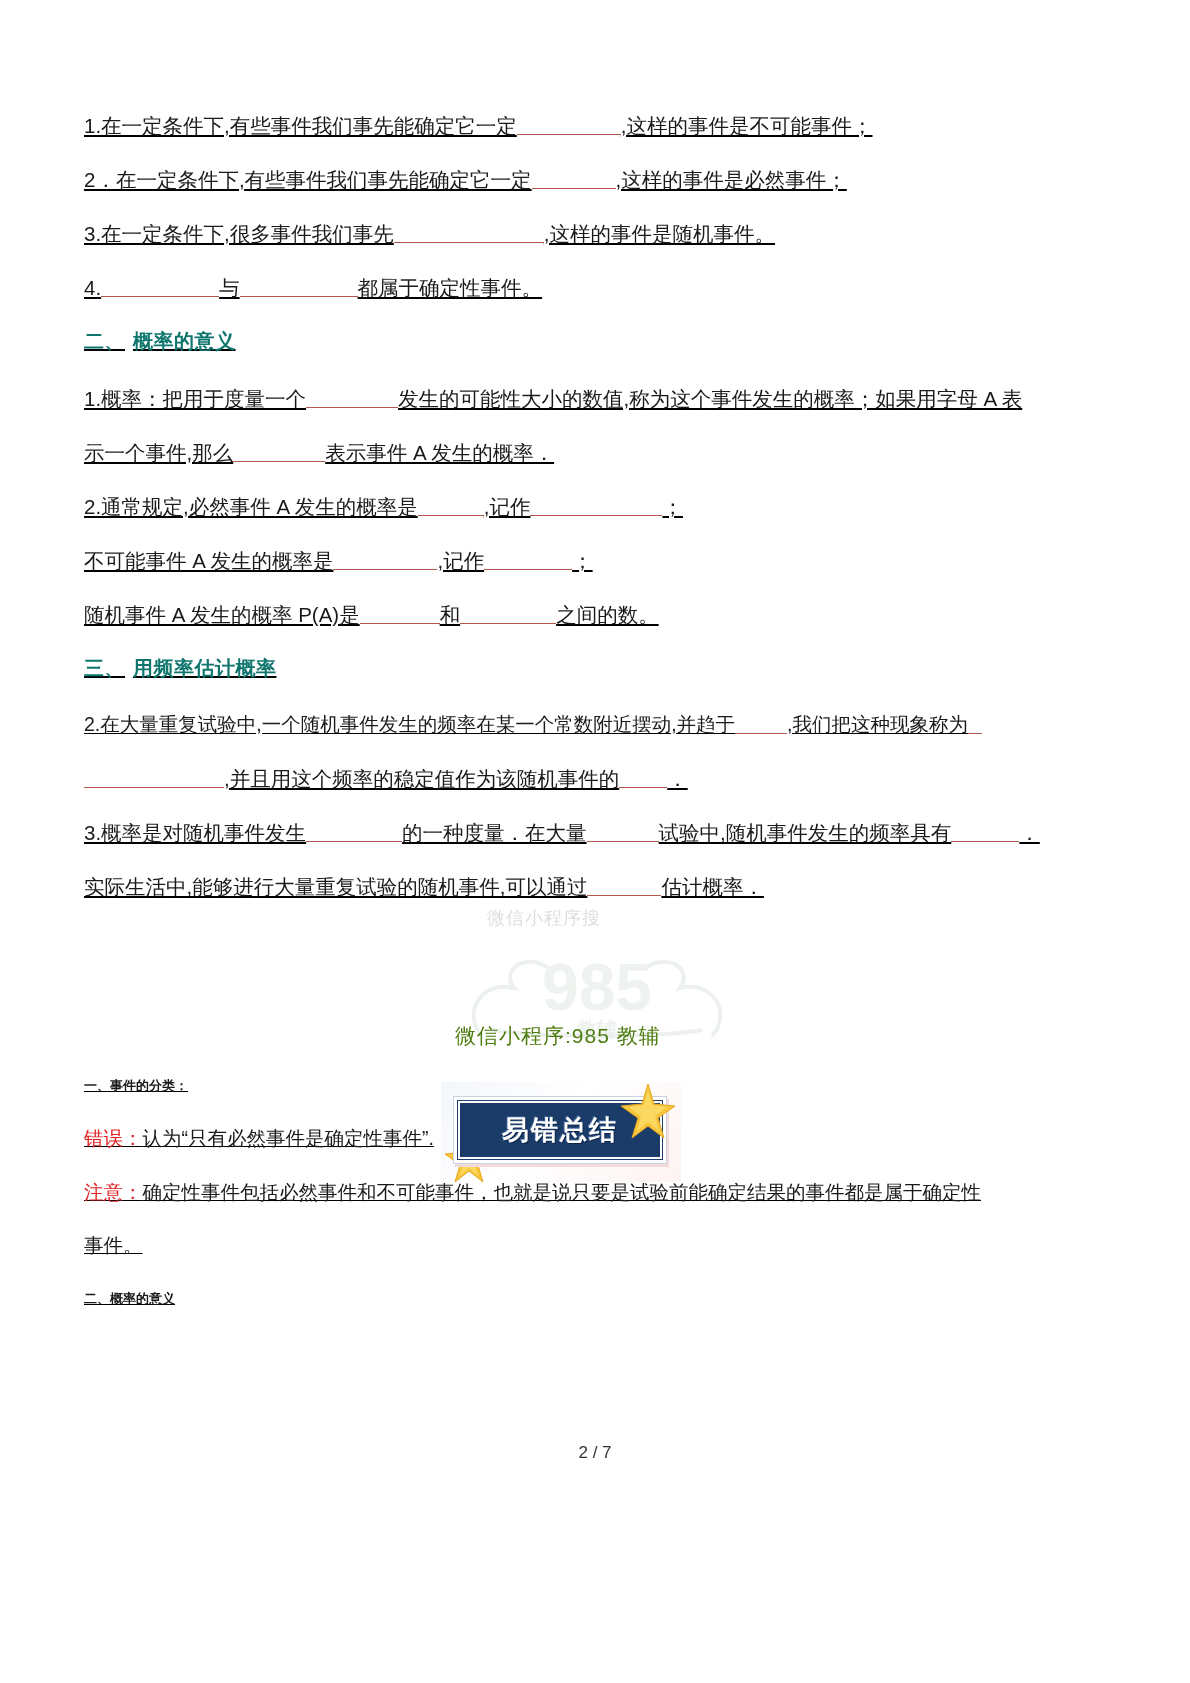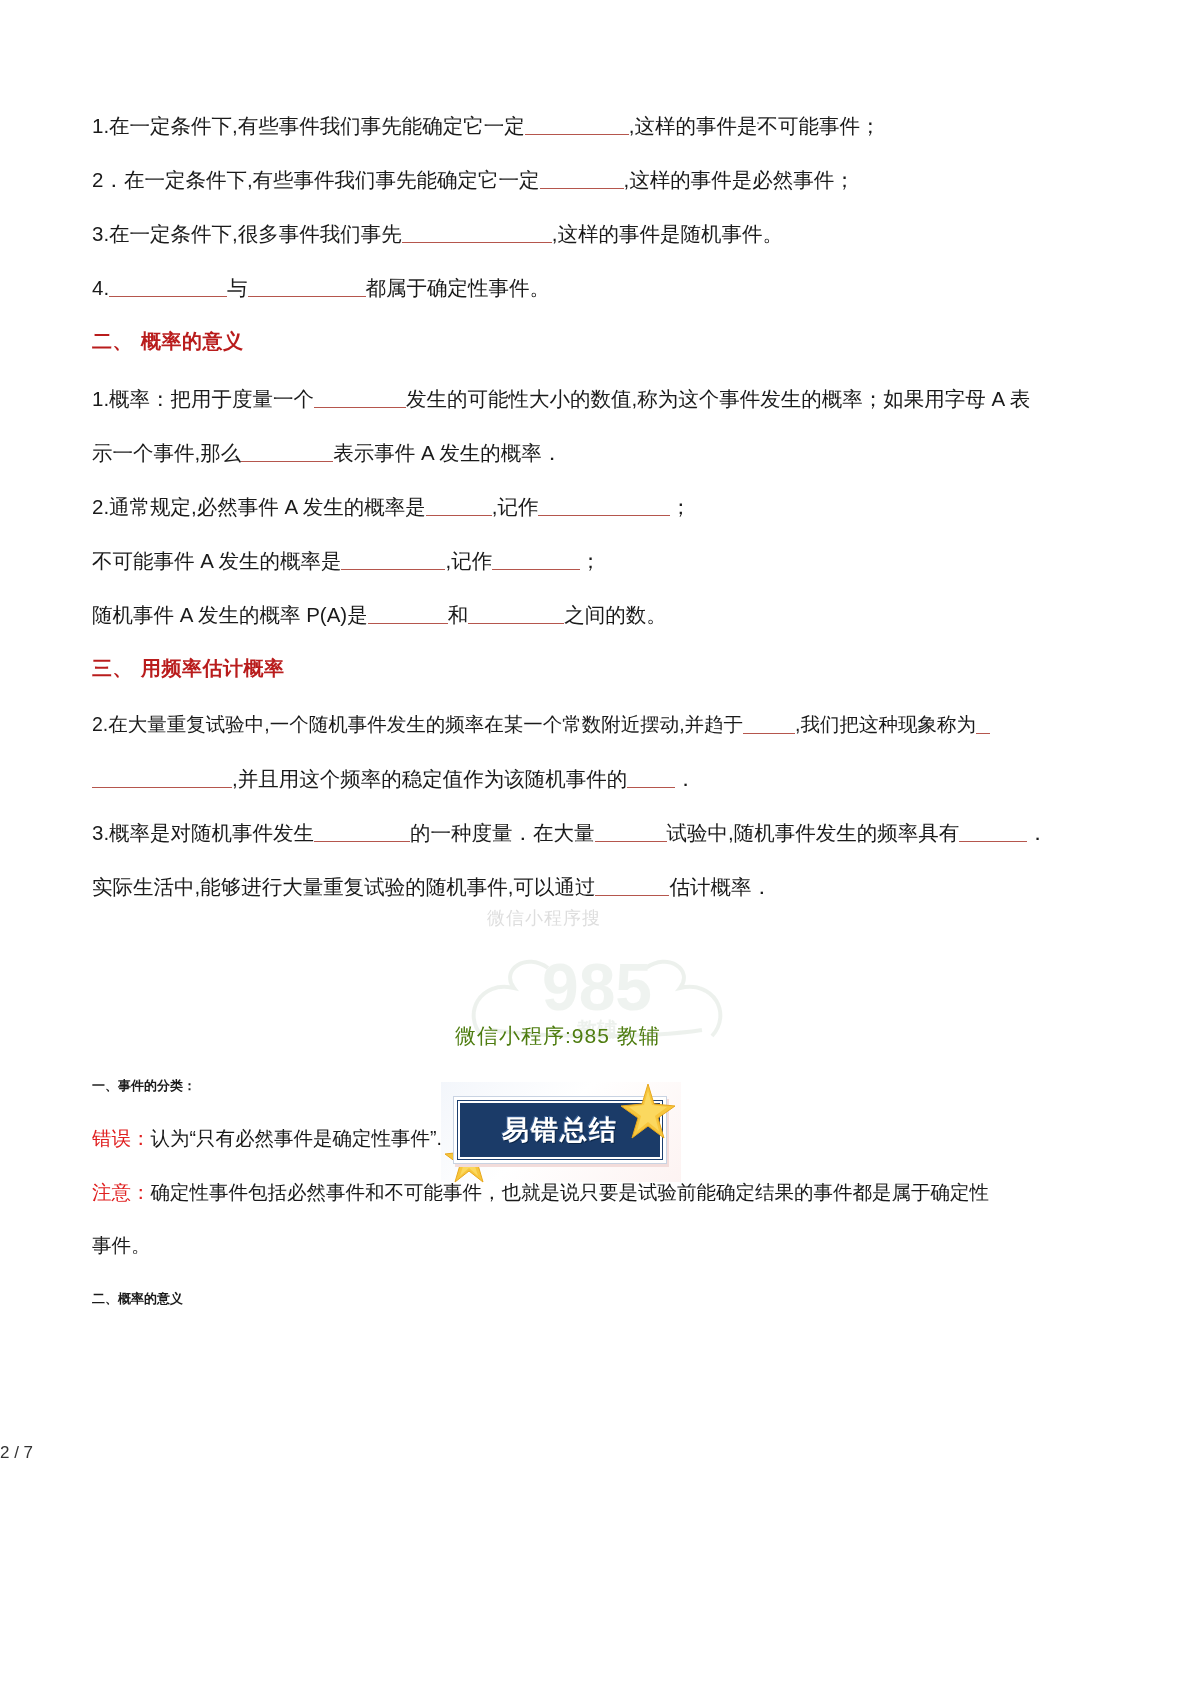--- a/index.html
+++ b/index.html
@@ -13,43 +13,44 @@
   }
   #page {
     position: relative;
     width: 1190px;
     height: 1683px;
     background: #ffffff;
     overflow: hidden;
   }
   .doc-body {
     position: absolute;
-    left: 92px;
+    left: 84px;
     top: 112px;
     width: 1020px;
+    text-decoration: underline;
   }
   .para {
     font-size: 20.5px;
     line-height: 1.0;
     color: #1a1a1a;
     margin: 0 0 30px 0;
     white-space: nowrap;
     letter-spacing: 0px;
   }
   .blank {
     display: inline-block;
     border-bottom: 1.3px solid #b5564d;
     vertical-align: baseline;
     height: 1.05em;
     margin-bottom: -2px;
   }
   .sec-head {
     font-size: 20px;
     font-weight: bold;
-    color: #b91c1c;
+    color: #0f766e;
     margin: 0 0 30px 0;
     letter-spacing: 0.5px;
   }
   .sec-head .num { margin-right: 8px; }
   .small-head {
     font-size: 13px;
     font-weight: bold;
     color: #1a1a1a;
     margin: 0 0 34px 0;
   }
@@ -143,20 +144,21 @@
     width: 290px;
     height: 130px;
     opacity: 0.55;
     user-select: none;
   }
   .page-num {
     position: absolute;
     left: 0;
     top: 1443px;
     width: 1190px;
+    text-align: center;
     font-size: 17px;
     color: #333333;
   }
 </style>
 </head>
 <body>
 
 <div id="page">
 
   <div class="dot-top"></div>

